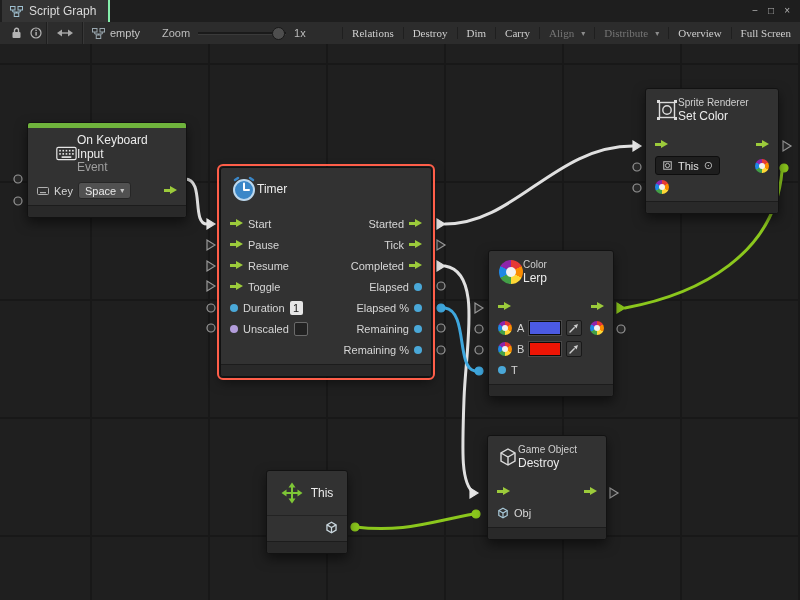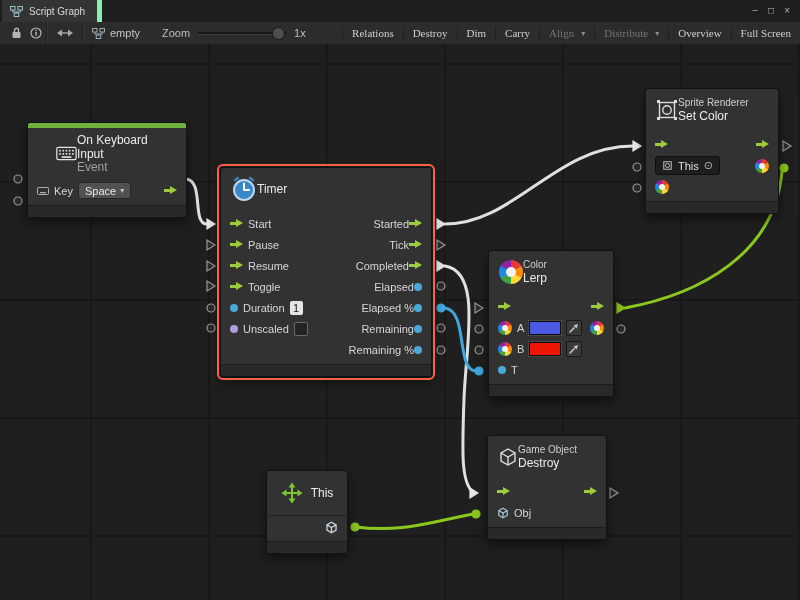--- a/index.html
+++ b/index.html
@@ -4,21 +4,21 @@
 <style>
   html,body{margin:0;padding:0;background:#141414;}
   body{width:800px;height:600px;overflow:hidden;font-family:"Liberation Sans","DejaVu Sans",sans-serif;
        -webkit-font-smoothing:antialiased;color:#cfcfcf;font-size:11px;}
   .window{position:relative;width:800px;height:600px;background:#1f1f1f;overflow:hidden;}
 
   
   .titlebar{position:absolute;top:0;left:0;right:0;height:22px;background:#1e1e1e;border-bottom:1px solid #101010;
             display:flex;align-items:stretch;}
   .tab{display:flex;align-items:center;gap:6px;padding:0 12px 0 8px;background:#343434;color:#dadada;
-       border-right:5px solid #86efac;margin-left:2px;font-size:10px;}
+       border-right:2px solid #86efac;margin-left:2px;font-size:12px;}
   .win-controls{margin-left:auto;display:flex;align-items:center;gap:10px;padding-right:10px;color:#b5b5b5;font-size:10px;}
   .win-controls span{cursor:default;line-height:10px;}
 
   
   .toolbar{position:absolute;top:22px;left:0;right:0;height:22px;background:#2c2c2c;border-bottom:1px solid #161616;
            display:flex;align-items:center;gap:0;color:#c6c6c6;}
   .tb-pad{width:6px;flex:none;}
   .tb-icon{display:flex;align-items:center;justify-content:center;width:20px;height:100%;flex:none;}
   .tb-sep{width:1px;height:100%;background:#1e1e1e;border-right:1px solid #383838;flex:none;}
   .tb-graph{display:flex;align-items:center;gap:5px;padding:0 8px;flex:none;justify-content:center;}
@@ -44,21 +44,21 @@
   .node{position:absolute;z-index:2;background:#323232;border:1px solid #121212;border-radius:3px;
         box-shadow:0 5px 12px rgba(0,0,0,.5);color:#d6d6d6;}
   .node.selected{outline:2px solid #ff5e49;outline-offset:1px;}
   .event-bar{height:5px;background:#6fb33c;border-radius:2px 2px 0 0;}
   .node-header{display:flex;align-items:center;padding:8px 10px;}
   .hdr-title{font-size:12px;color:#ececec;line-height:14px;}
   .hdr-sub{font-size:12px;color:#9f9f9f;line-height:12px;}
   .hdr-cat{font-size:10px;color:#cfcfcf;line-height:12px;}
   .rows{padding:3px 0 4px;}
   .row{height:21px;display:flex;align-items:center;padding:0 9px;gap:5px;}
-  .row .r{margin-left:auto;display:flex;align-items:center;}
+  .row .r{margin-left:auto;display:flex;align-items:center;gap:5px;}
   .node-footer{height:11px;background:#292929;border-top:1px solid #1c1c1c;border-radius:0 0 3px 3px;}
 
   
   .arrow{display:inline-block;width:13px;height:11px;position:relative;flex:none;}
   .arrow::before{content:"";position:absolute;left:0;top:4px;width:6px;height:3px;background:#9ccb3b;}
   .arrow::after{content:"";position:absolute;left:6px;top:1px;border-left:7px solid #9ccb3b;
                 border-top:4.5px solid transparent;border-bottom:4.5px solid transparent;}
   .dot{width:8px;height:8px;border-radius:50%;background:#4aa8d8;flex:none;}
   .dot.purple{background:#b39ddb;}
   .wheel{width:14px;height:14px;border-radius:50%;flex:none;position:relative;

